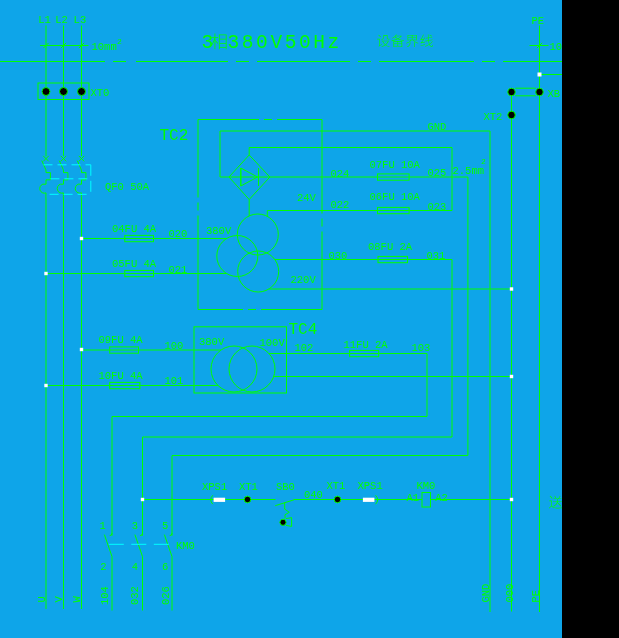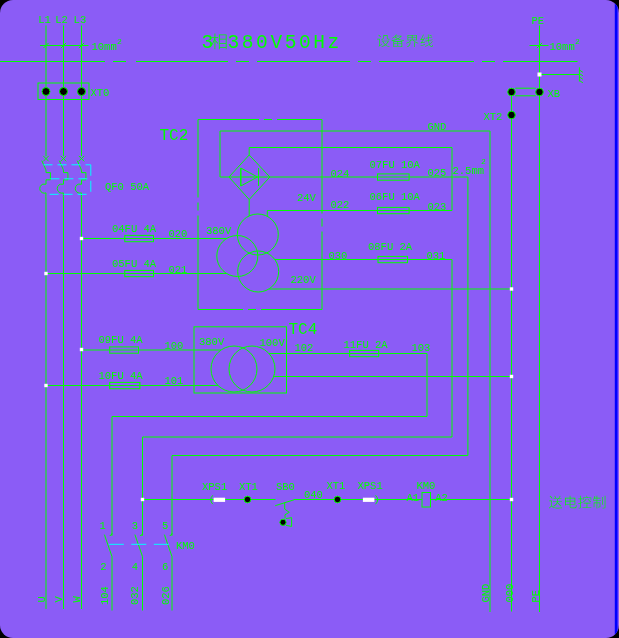--- a/index.html
+++ b/index.html
@@ -1,16 +1,16 @@
 <!DOCTYPE html>
 <html><head>
 <meta charset="utf-8">
 <style>
   html,body { margin:0; padding:0; background:#000; }
-  .stage { position:relative; width:619px; height:638px; background:#8b5cf6; overflow:hidden;border-radius:13px; }
+  .stage { position:relative; width:562px; height:638px; background:#0ea5e9; overflow:hidden; }
   svg text { font-family:"Liberation Mono","DejaVu Sans Mono",monospace; fill:#00ff00; }
   .cjk-hidden { opacity:0; }
 </style>
 </head>
 <body>
 
 <div class="stage">
 <svg width="619" height="638" viewBox="0 0 619 638">
 <g stroke="#00ff00" fill="none" stroke-width="1">
 <line x1="0" y1="61.5" x2="577.5" y2="61.5" stroke-dasharray="105 8 13 10 92 8 13 8 93 8 13 8 95 8 13 8"></line>

